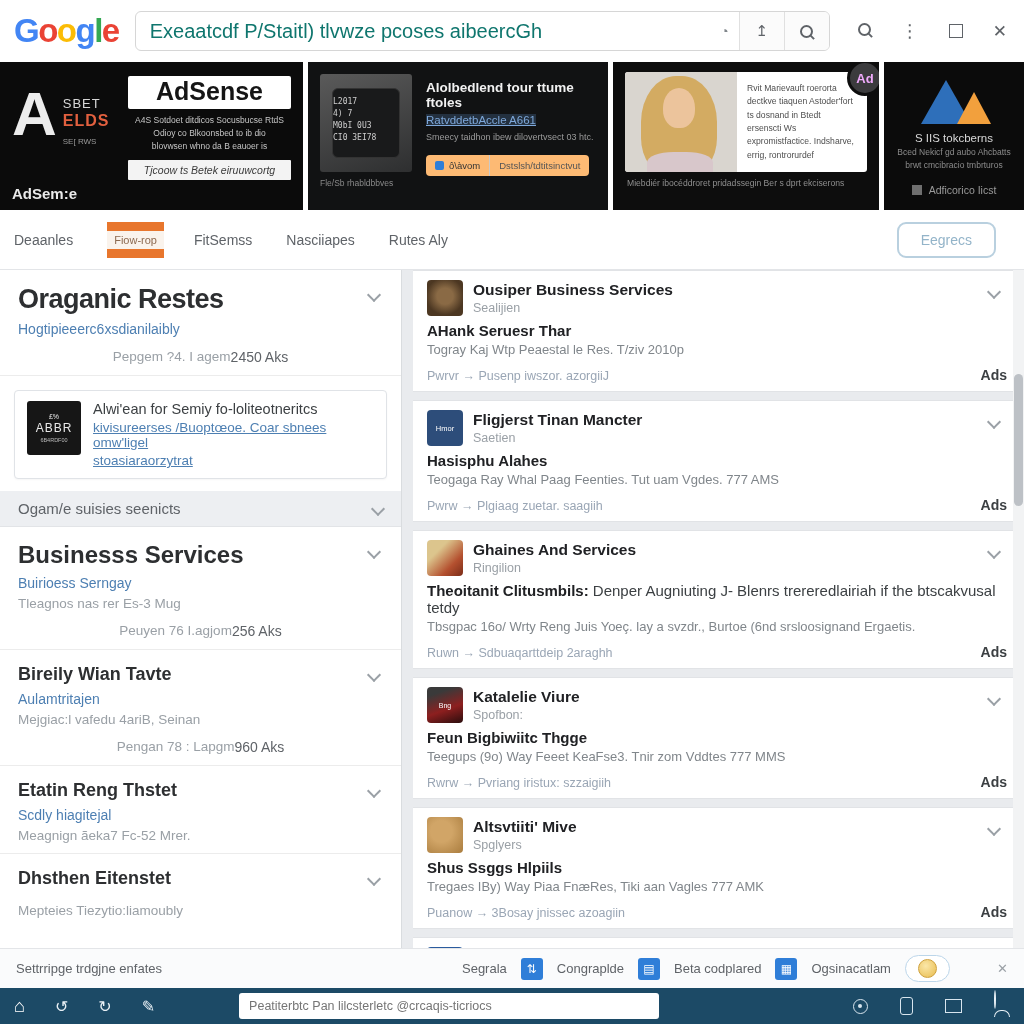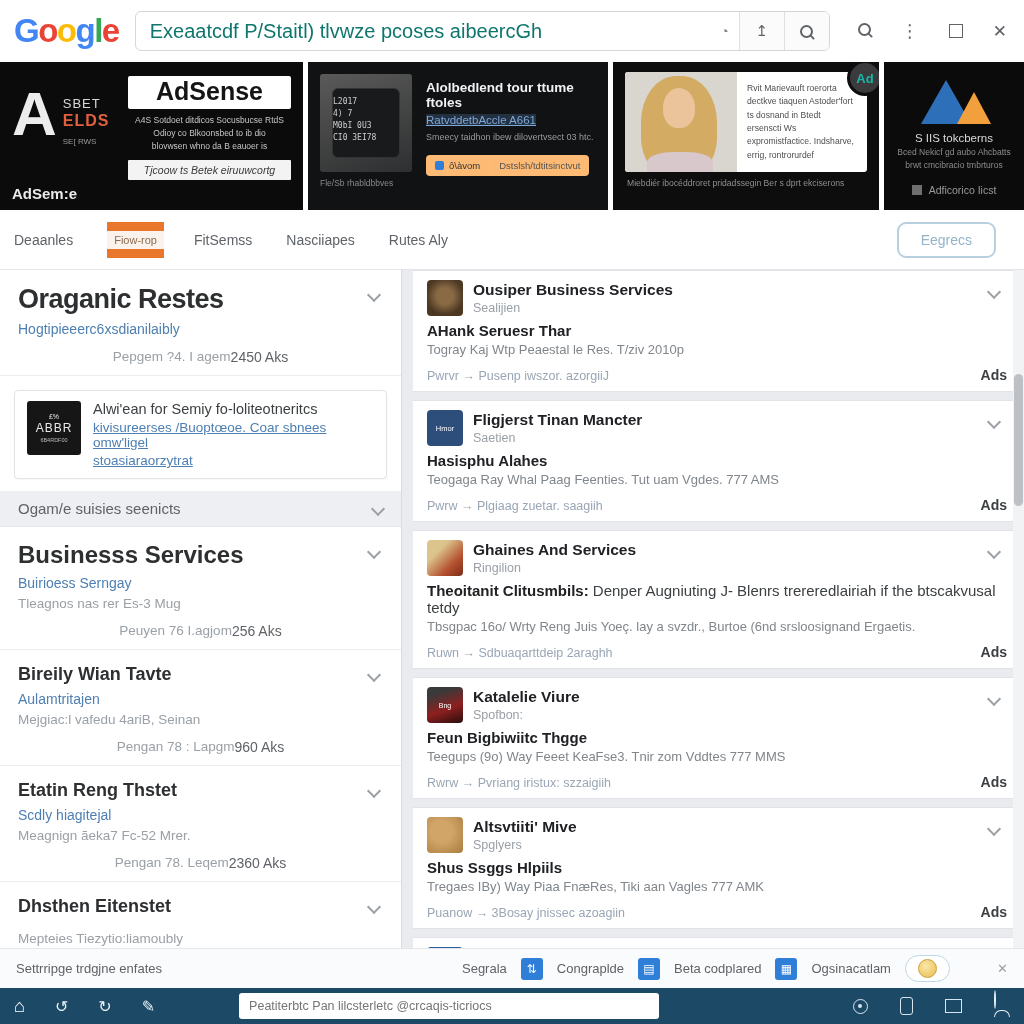--- a/index.html
+++ b/index.html
@@ -69,21 +69,21 @@
   .b3-card { background:#fff; border-radius:3px; height:100px; display:flex; overflow:hidden; position:relative;}
   .b3-photo { width:112px; background:#d9d5cf; position:relative; overflow:hidden;}
   .hair { position:absolute; left:16px; top:4px; width:76px; height:100px; background:#d3ab62;
     border-radius:46% 46% 38% 38%;}
   .face { position:absolute; left:38px; top:16px; width:32px; height:40px; background:#ecc49c;
     border-radius:50% 50% 45% 45%;}
   .shirt { position:absolute; left:22px; bottom:-6px; width:66px; height:26px; background:#d8c7cb;
     border-radius:40% 40% 0 0;}
   .b3-text { flex:1; font-size:8.6px; color:#4e4e4e; padding:10px 10px 0 10px; line-height:1.55;}
   .ad-badge { position:absolute; top:-2px; right:-4px; width:36px; height:36px; border-radius:50%;
-    background:#3b3b3d; color:#14b8a6; font-weight:bold; font-size:13px; display:flex;
+    background:#3b3b3d; color:#f0abfc; font-weight:bold; font-size:13px; display:flex;
     align-items:center; justify-content:center; border:3px solid #0d0d0d;}
   .b3-cap { font-size:8.6px; color:#8f8f8f; margin-top:6px; padding-left:2px;}
 
   .b4 { flex:1; display:flex; flex-direction:column; align-items:center; padding-top:16px;}
   .tri-wrap { position:relative; width:74px; height:46px;}
   .tri-blue { position:absolute; left:4px; bottom:0; width:0; height:0;
     border-left:25px solid transparent; border-right:25px solid transparent; border-bottom:44px solid #2e6fba;}
   .tri-orange { position:absolute; right:0; bottom:0; width:0; height:0;
     border-left:17px solid transparent; border-right:17px solid transparent; border-bottom:32px solid #f2a03d;}
   .b4-title { font-size:11.5px; color:#d9d9d9; margin-top:8px;}
@@ -340,24 +340,20 @@
           <span>Pengan 78 : Lapgm</span>
           <span class="cnt">960 Aks</span>
         </div>
     </div>
 
     <div class="sec">
       <div class="h-sm">Etatin Reng Thstet</div>
       <span class="chev"></span>
       <a class="blink">Scdly hiagitejal</a>
       <div class="gdesc">Meagnign ãeka7 Fc-52 Mrer.</div>
-      <div class="metarow">
-          <span>Pengan 78. Leqem</span>
-          <span class="cnt">2360 Aks</span>
-        </div>
     </div>
 
     <div class="sec" style="border-bottom:none;">
       <div class="h-sm">Dhsthen Eitenstet</div>
       <span class="chev"></span>
       <div class="gdesc" style="margin-top:14px;">Mepteies Tiezytio:liamoubly</div>
 
     </div>
   </div>
 

